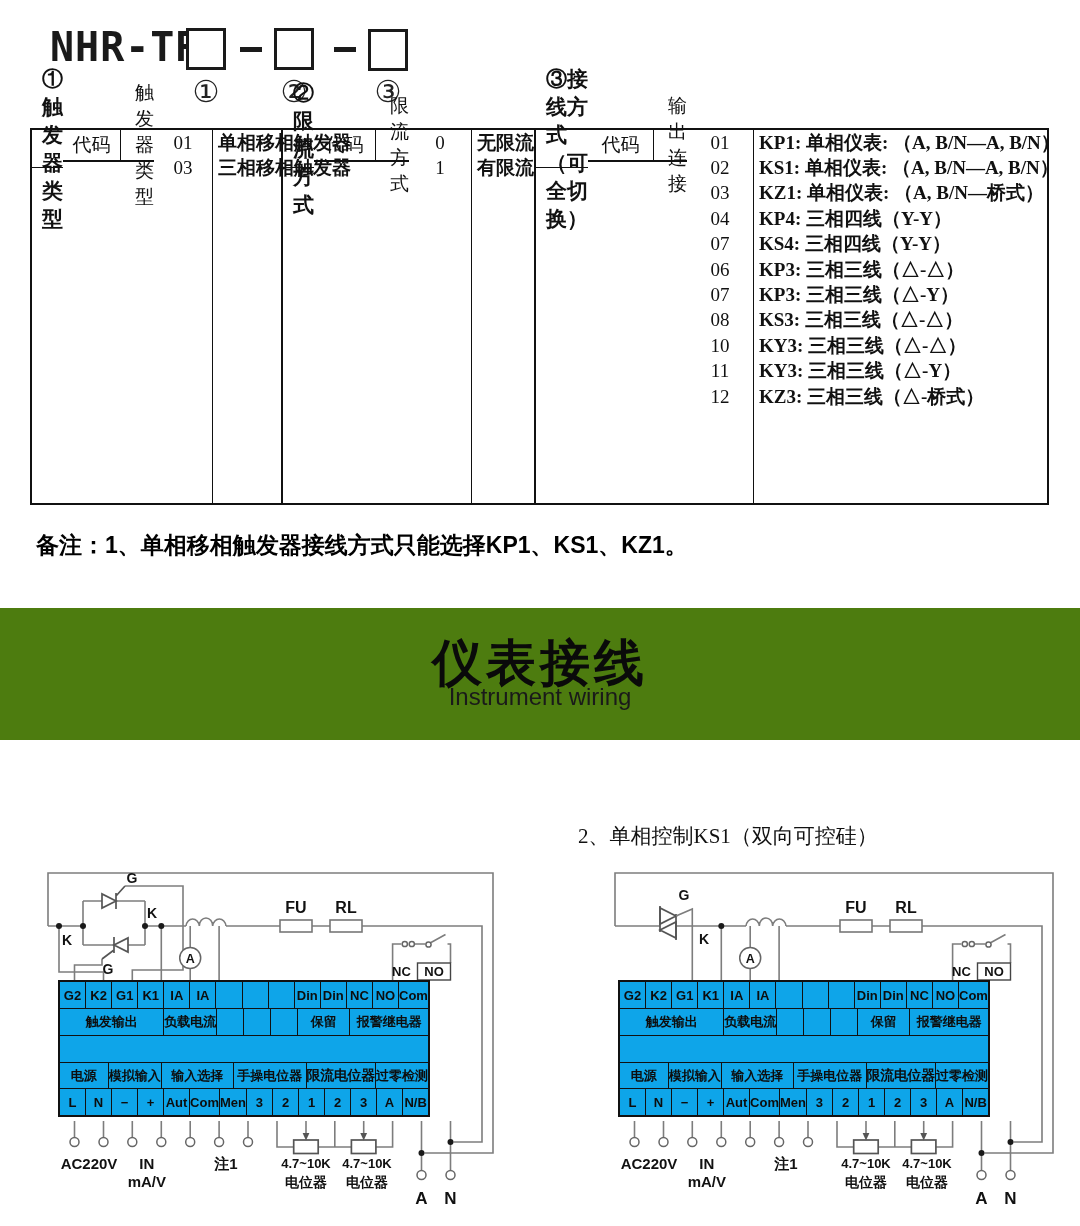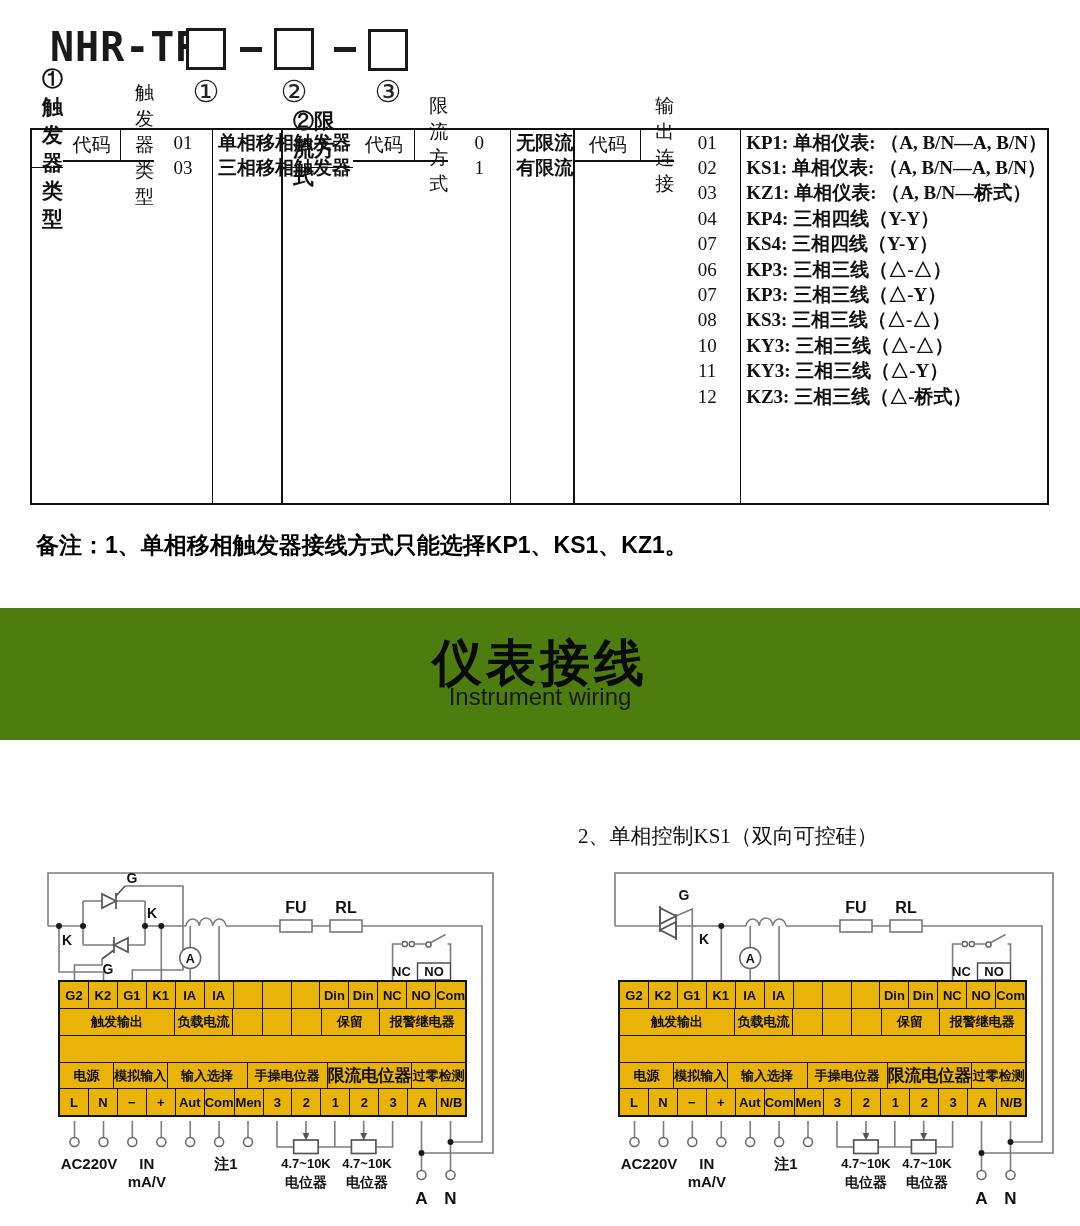--- a/index.html
+++ b/index.html
@@ -34,29 +34,29 @@
   #banner{position:absolute;left:0;top:608px;width:1080px;height:132px;background:#cbcbcb;display:flex;flex-direction:column;align-items:center;justify-content:center;}
   #banner-title{font:bold 50px "Liberation Sans",sans-serif;color:#0a0a0a;letter-spacing:4px;line-height:1.02;}
   #banner-sub{font:24px "Liberation Sans",sans-serif;color:#1a1a1a;margin-top:-6px;}
 
   
   .wcap{position:absolute;top:822px;font:21px "Liberation Serif",serif;color:#111;white-space:nowrap;}
 
   
   .diagram{position:absolute;top:866px;width:465px;height:358px;}
   .diagram svg{position:absolute;left:0;top:0;}
-  .strip{position:absolute;left:22px;top:114px;width:409px;border:2px solid #111;box-sizing:border-box;background:#eab308;}
+  .strip{position:absolute;left:22px;top:114px;width:372px;border:2px solid #111;box-sizing:border-box;background:#0ea5e9;}
   .srow{display:flex;box-sizing:border-box;}
   .srow + .srow{border-top:1px solid #111;}
   .terms{height:26px;} .groups{height:27px;} .blankrow{height:27px;}
   .terms:last-child{height:27px;} .groups.gb{height:26px;}
   .c{flex:1 1 0;display:flex;align-items:center;justify-content:center;border-left:1px solid #111;box-sizing:border-box;font:bold 13px "Liberation Sans",sans-serif;white-space:nowrap;overflow:visible;color:#0d0d0d;}
   .c:first-child{border-left:none;}
   .s2{flex:2 1 0;} .s3{flex:3 1 0;} .s4{flex:4 1 0;}
-  .tight{font-size:17px;letter-spacing:-0.3px;}
+  .tight{font-size:14px;letter-spacing:-0.3px;}
   svg .wire{stroke:#7d7d7d;stroke-width:1.6;fill:none;}
   svg .sym{stroke:#555;stroke-width:1.7;fill:none;}
   svg .box{stroke:#777;stroke-width:1.6;fill:#fff;}
   svg .ring{stroke:#666;stroke-width:1.5;fill:#fff;}
   svg .dot{fill:#1a1a1a;stroke:none;}
   svg .arrow{fill:#555;stroke:none;}
   svg text{fill:#111;font-family:"Liberation Sans",sans-serif;font-weight:bold;text-anchor:middle;}
   svg .t13{font-size:13px;} svg .t14{font-size:14px;} svg .t15{font-size:15px;} svg .t16{font-size:16px;} svg .t17{font-size:17px;} svg .t12{font-size:12.5px;}
 </style>
 </head>
@@ -105,20 +105,21 @@
             <div class="row-code w62">0</div>
             <div class="row-val">无限流</div>
           </div>
         <div class="sel-row">
             <div class="row-code w62">1</div>
             <div class="row-val">有限流</div>
           </div>
       </div>
     </div>
     <div class="sel-col" style="flex:1;">
+      <div class="sel-header">③接线方式（可全切换）</div>
       <div class="sel-sub">
         <div class="sub-code w66">代码</div>
         <div class="sub-val">输出连接</div>
       </div>
       <div class="sel-rows">
         <div class="v-div" style="left:66px;"></div>
         <div class="sel-row">
             <div class="row-code w66">01</div>
             <div class="row-val">KP1: 单相仪表: （A, B/N—A, B/N）</div>
           </div>

